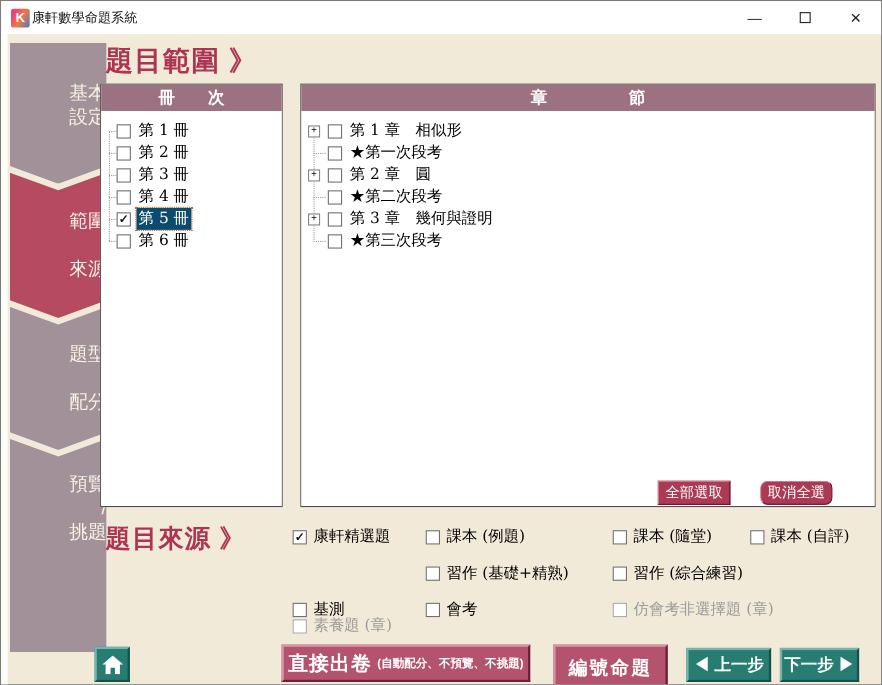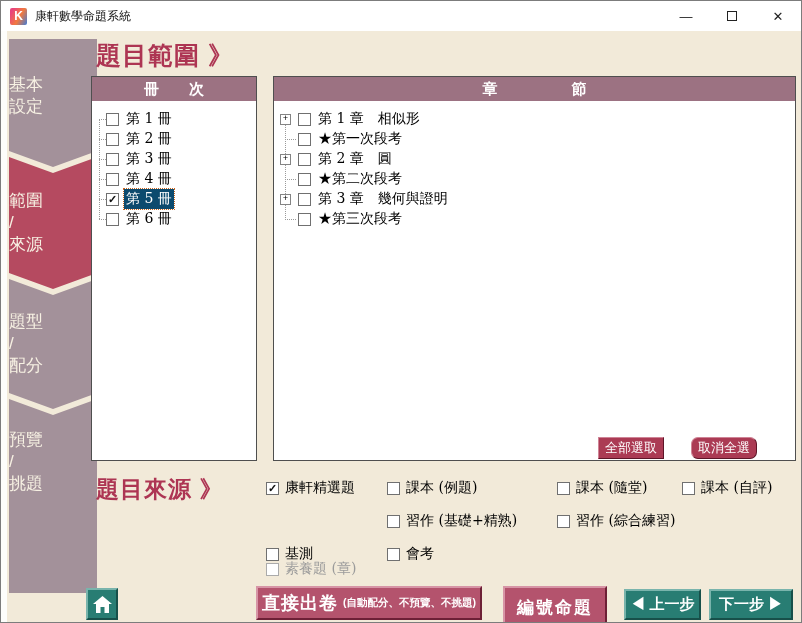--- a/index.html
+++ b/index.html
@@ -7,27 +7,27 @@
   .window{
     position:relative;width:802px;height:623px;
     border:1px solid #7c7c7c;background:#f2ead9;
     font-family:"Liberation Sans",sans-serif;overflow:hidden;
   }
   
   .titlebar{position:absolute;left:0;top:0;width:100%;height:30px;background:#ffffff;display:flex;align-items:center;}
   .app-icon{width:17px;height:17px;margin-left:9px;border-radius:2px;
     background:linear-gradient(120deg,#e8447c 15%,#f2793e 55%,#3e7bd6 100%);
     color:#fff;font-weight:bold;font-size:12px;display:flex;align-items:center;justify-content:center;}
-  .title-text{margin-left:8px;font-size:12px;color:#111;}
+  .title-text{margin-left:2px;font-size:12px;color:#111;}
   .win-controls{position:absolute;right:0;top:0;height:30px;display:flex;}
   .win-btn{width:46px;height:30px;display:flex;align-items:center;justify-content:center;font-size:13px;color:#222;}
   .win-btn.max span{display:block;width:10px;height:10px;border:1px solid #222;}
   
   .left-strip{position:absolute;left:0;top:30px;width:6px;height:593px;background:#fdfdfb;}
-  .tab{position:absolute;left:8px;width:88px;display:flex;flex-direction:column;align-items:flex-start;justify-content:center;
+  .tab{position:absolute;left:8px;width:88px;display:flex;flex-direction:column;align-items:flex-end;justify-content:center;
     color:#f7f1e3;font-size:17px;line-height:1.3;text-align:center;cursor:pointer;}
   .tab.gray{background:#a3919a;}
   .tab.red{background:#b54a60;}
   .tab.first{clip-path:polygon(0 0,100% 0,100% calc(100% - 16px),50% 100%,0 calc(100% - 16px));}
   .tab.mid{clip-path:polygon(0 0,50% 16px,100% 0,100% calc(100% - 16px),50% 100%,0 calc(100% - 16px));}
   .tab.last{clip-path:polygon(0 0,50% 16px,100% 0,100% 100%,0 100%);justify-content:flex-start;padding-top:30px;}
   .tab1{top:38px;height:128px;padding-bottom:14px;}
   .tab2{top:156px;height:132px;}
   .tab3{top:278px;height:130px;}
   .tab4{top:398px;height:194px;}
@@ -78,21 +78,21 @@
     font-family:"Liberation Sans",sans-serif;}
   .btn-teal{background:#287d73;border:2px solid;border-color:#79b4ac #17504a #17504a #79b4ac;}
   .btn-red{background:#b4536d;border:2px solid;border-color:#d795a6 #6d2036 #6d2036 #d795a6;}
   .btn-home{left:85px;top:587px;width:32px;height:32px;}
   .btn-save{left:123px;top:587px;width:114px;height:32px;font-size:15px;font-weight:bold;letter-spacing:1px;}
   .btn-direct{left:255px;top:585px;width:226px;height:34px;gap:5px;}
   .btn-direct .big{font-size:18px;font-weight:bold;letter-spacing:1px;}
   .btn-direct .small{font-size:10.5px;font-weight:bold;}
   .btn-numbered{left:502px;top:585px;width:104px;height:42px;font-size:17px;font-weight:bold;letter-spacing:2px;}
   .btn-prev{left:623px;top:588px;width:77px;height:31px;font-size:15px;font-weight:bold;}
-  .btn-next{left:708px;top:588px;width:84px;height:31px;font-size:15px;font-weight:bold;}
+  .btn-next{left:708px;top:588px;width:72px;height:31px;font-size:15px;font-weight:bold;}
 </style>
 </head>
 <body>
 
 <div class="window">
 
   <div class="titlebar">
     <div class="app-icon">K</div>
     <div class="title-text">康軒數學命題系統</div>
     <div class="win-controls">
@@ -283,20 +283,26 @@
         <span class="mark">✓</span>
       </span>
     <span>基測</span>
   </div>
   <div class="src-opt" style="left:386px;top:543px;">
     <span class="cb">
         <span class="mark">✓</span>
       </span>
     <span>會考</span>
   </div>
+  <div class="src-opt disabled" style="left:556px;top:543px;">
+    <span class="cb disabled">
+        <span class="mark">✓</span>
+      </span>
+    <span>仿會考非選擇題 (章)</span>
+  </div>
 
   <div class="btn btn-teal btn-home">
     <svg width="19" height="17" viewBox="0 0 19 17">
       <path d="M9.5 0 L19 8 L16 8 L16 17 L11.5 17 L11.5 11 L7.5 11 L7.5 17 L3 17 L3 8 L0 8 Z" fill="#ffffff"></path>
     </svg>
   </div>
   <div class="btn btn-red btn-direct">
     <span class="big">直接出卷</span>
     <span class="small">(自動配分、不預覽、不挑題)</span>
   </div>

